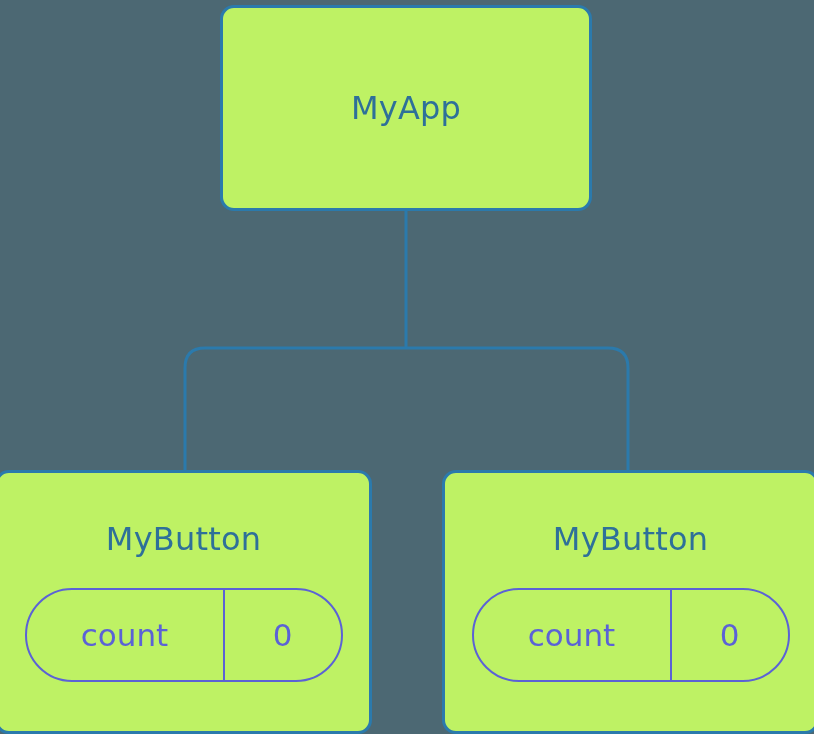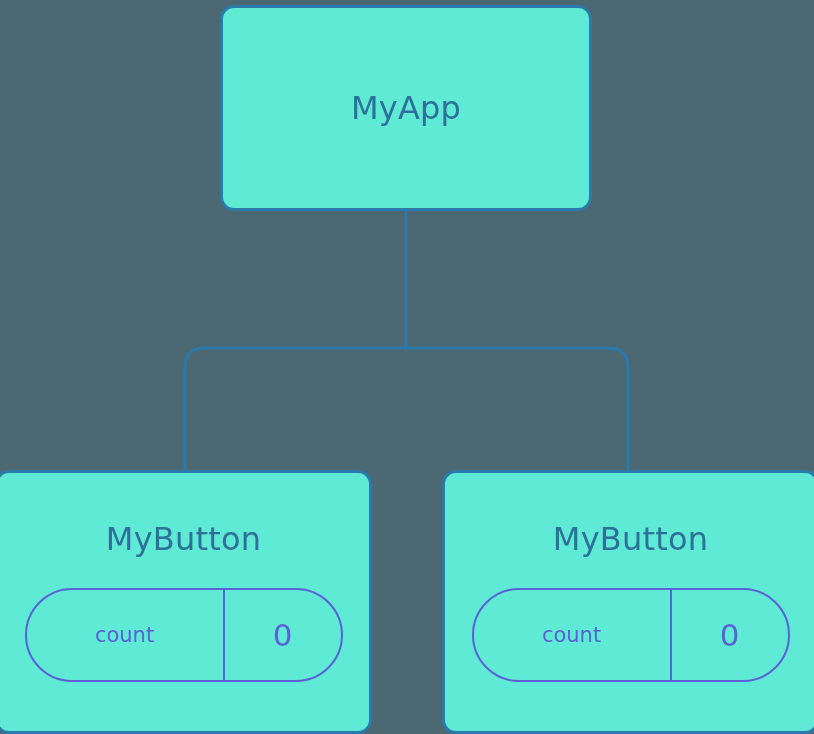--- a/index.html
+++ b/index.html
@@ -24,21 +24,21 @@
     position: absolute;
     left: 0;
     top: 0;
     width: 814px;
     height: 734px;
     pointer-events: none;
   }
   .node {
     position: absolute;
     box-sizing: border-box;
-    background: #5eead4;
+    background: #bef264;
     border: 3px solid #2b7aac;
     border-radius: 14px;
     display: flex;
     flex-direction: column;
     align-items: center;
     z-index: 2;
   }
   .node-title {
     color: #2e7099;
     font-size: 32px;
@@ -79,21 +79,21 @@
     background: transparent;
     overflow: hidden;
   }
   .pill-key {
     display: flex;
     align-items: center;
     justify-content: center;
     min-width: 168px;
     padding: 0 14px;
     color: #5b62d6;
-    font-size: 21px;
+    font-size: 31px;
     line-height: 1;
     white-space: nowrap;
   }
   .pill-divider {
     width: 2px;
     background: #5b62d6;
     flex: 0 0 auto;
   }
   .pill-value {
     display: flex;

